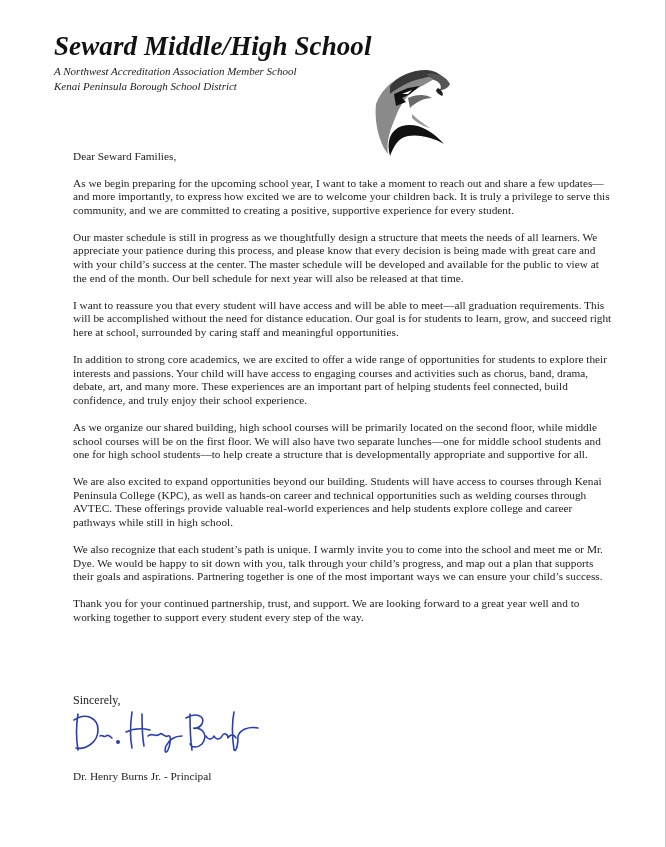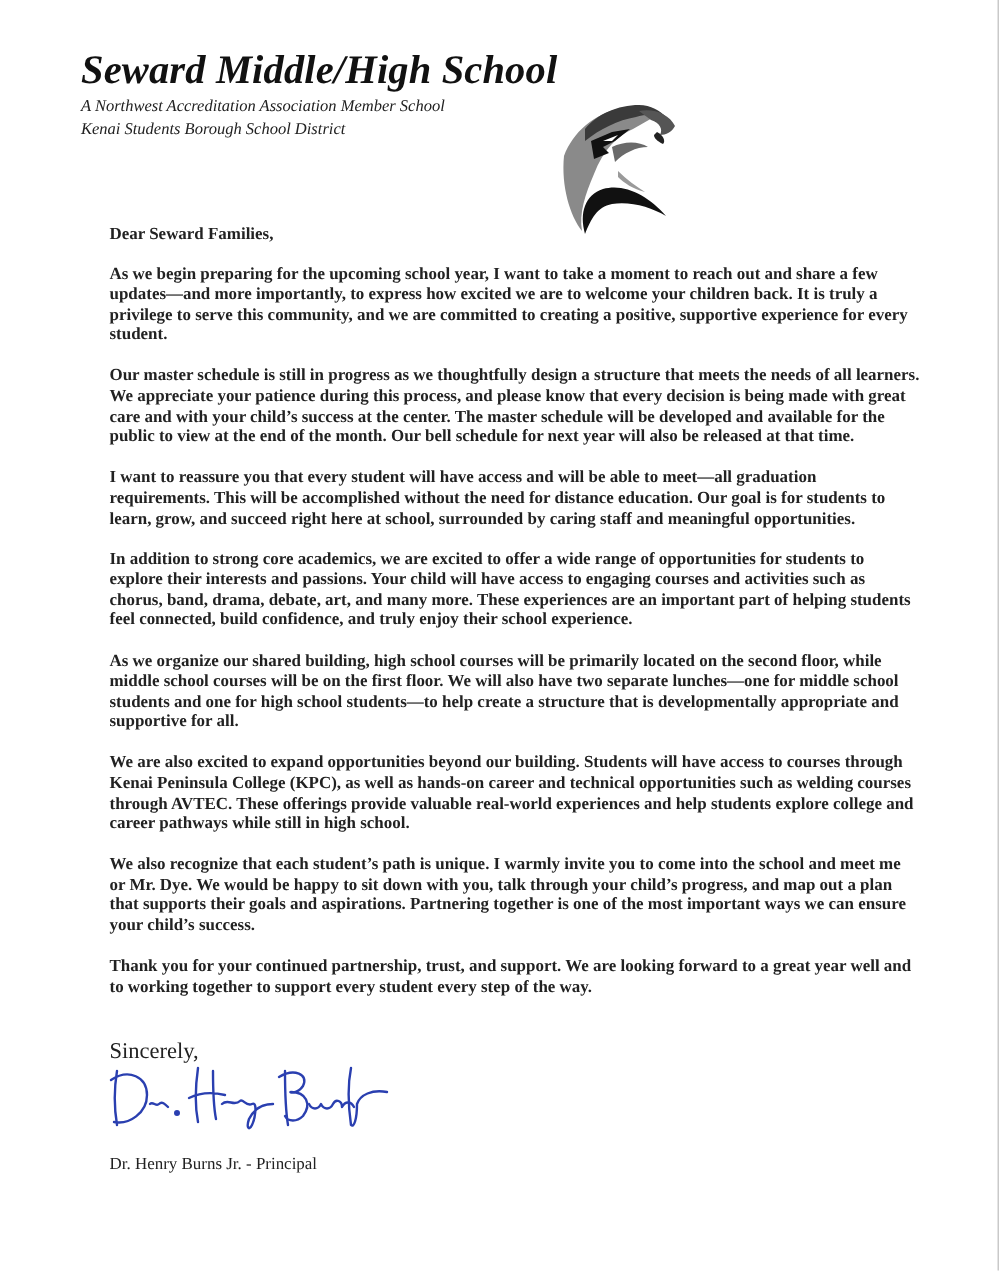--- a/index.html
+++ b/index.html
@@ -23,34 +23,34 @@
     .sub2 { top: 80px; }
     .logo { position: absolute; left: 372px; top: 64px; width: 86px; height: 96px; }
     .address {
       position: absolute; left: 463px; top: 62px; font-size: 13.2px; line-height: 15.5px; color: #222;
     }
     .address div { white-space: nowrap; }
     .body-text {
       position: absolute; left: 73px; top: 150px; width: 540px;
       font-size: 11.3px; line-height: 13.6px; color: #222;
     }
-    .body-text p { margin: 0 0 13.5px 0; font-weight: bold; }
+    .body-text p { margin: 0 0 13.5px 0; }
     .salutation { margin-bottom: 13px !important; }
-    .closing { position: absolute; left: 73px; top: 693px; font-size: 15px; color: #222; }
+    .closing { position: absolute; left: 73px; top: 693px; font-size: 12px; color: #222; }
     .signature { position: absolute; left: 72px; top: 706px; width: 190px; height: 48px; }
     .signer { position: absolute; left: 73px; top: 754px; font-size: 11.3px; color: #222; white-space: nowrap; margin-top: 16px; }
   </style>
 </head>
 <body>
 
 <div class="page">
 
   <div class="school-name">Seward Middle/High School</div>
   <div class="sub1">A Northwest Accreditation Association Member School</div>
-  <div class="sub2">Kenai Students Borough School District</div>
+  <div class="sub2">Kenai Peninsula Borough School District</div>
 
   <svg class="logo" viewBox="0 0 86 96">
 
     <path d="M4 40 C10 24 24 12 42 8 C52 6 60 10 64 14 L50 22 C40 26 30 36 24 52 C18 66 14 78 16 90 C8 80 2 60 4 40 Z" fill="#8a8a8a"></path>
 
     <path d="M18 22 C26 12 40 6 54 6 C62 6 68 10 72 14 C66 12 58 12 52 14 C40 16 28 22 18 30 Z" fill="#3a3a3a"></path>
 
     <path d="M54 10 C64 8 74 12 78 20 C76 24 72 26 68 26 C70 22 68 18 62 16 Z" fill="#555"></path>
     <path d="M66 24 C70 26 72 30 70 32 C66 30 64 28 64 26 Z" fill="#222"></path>
 

